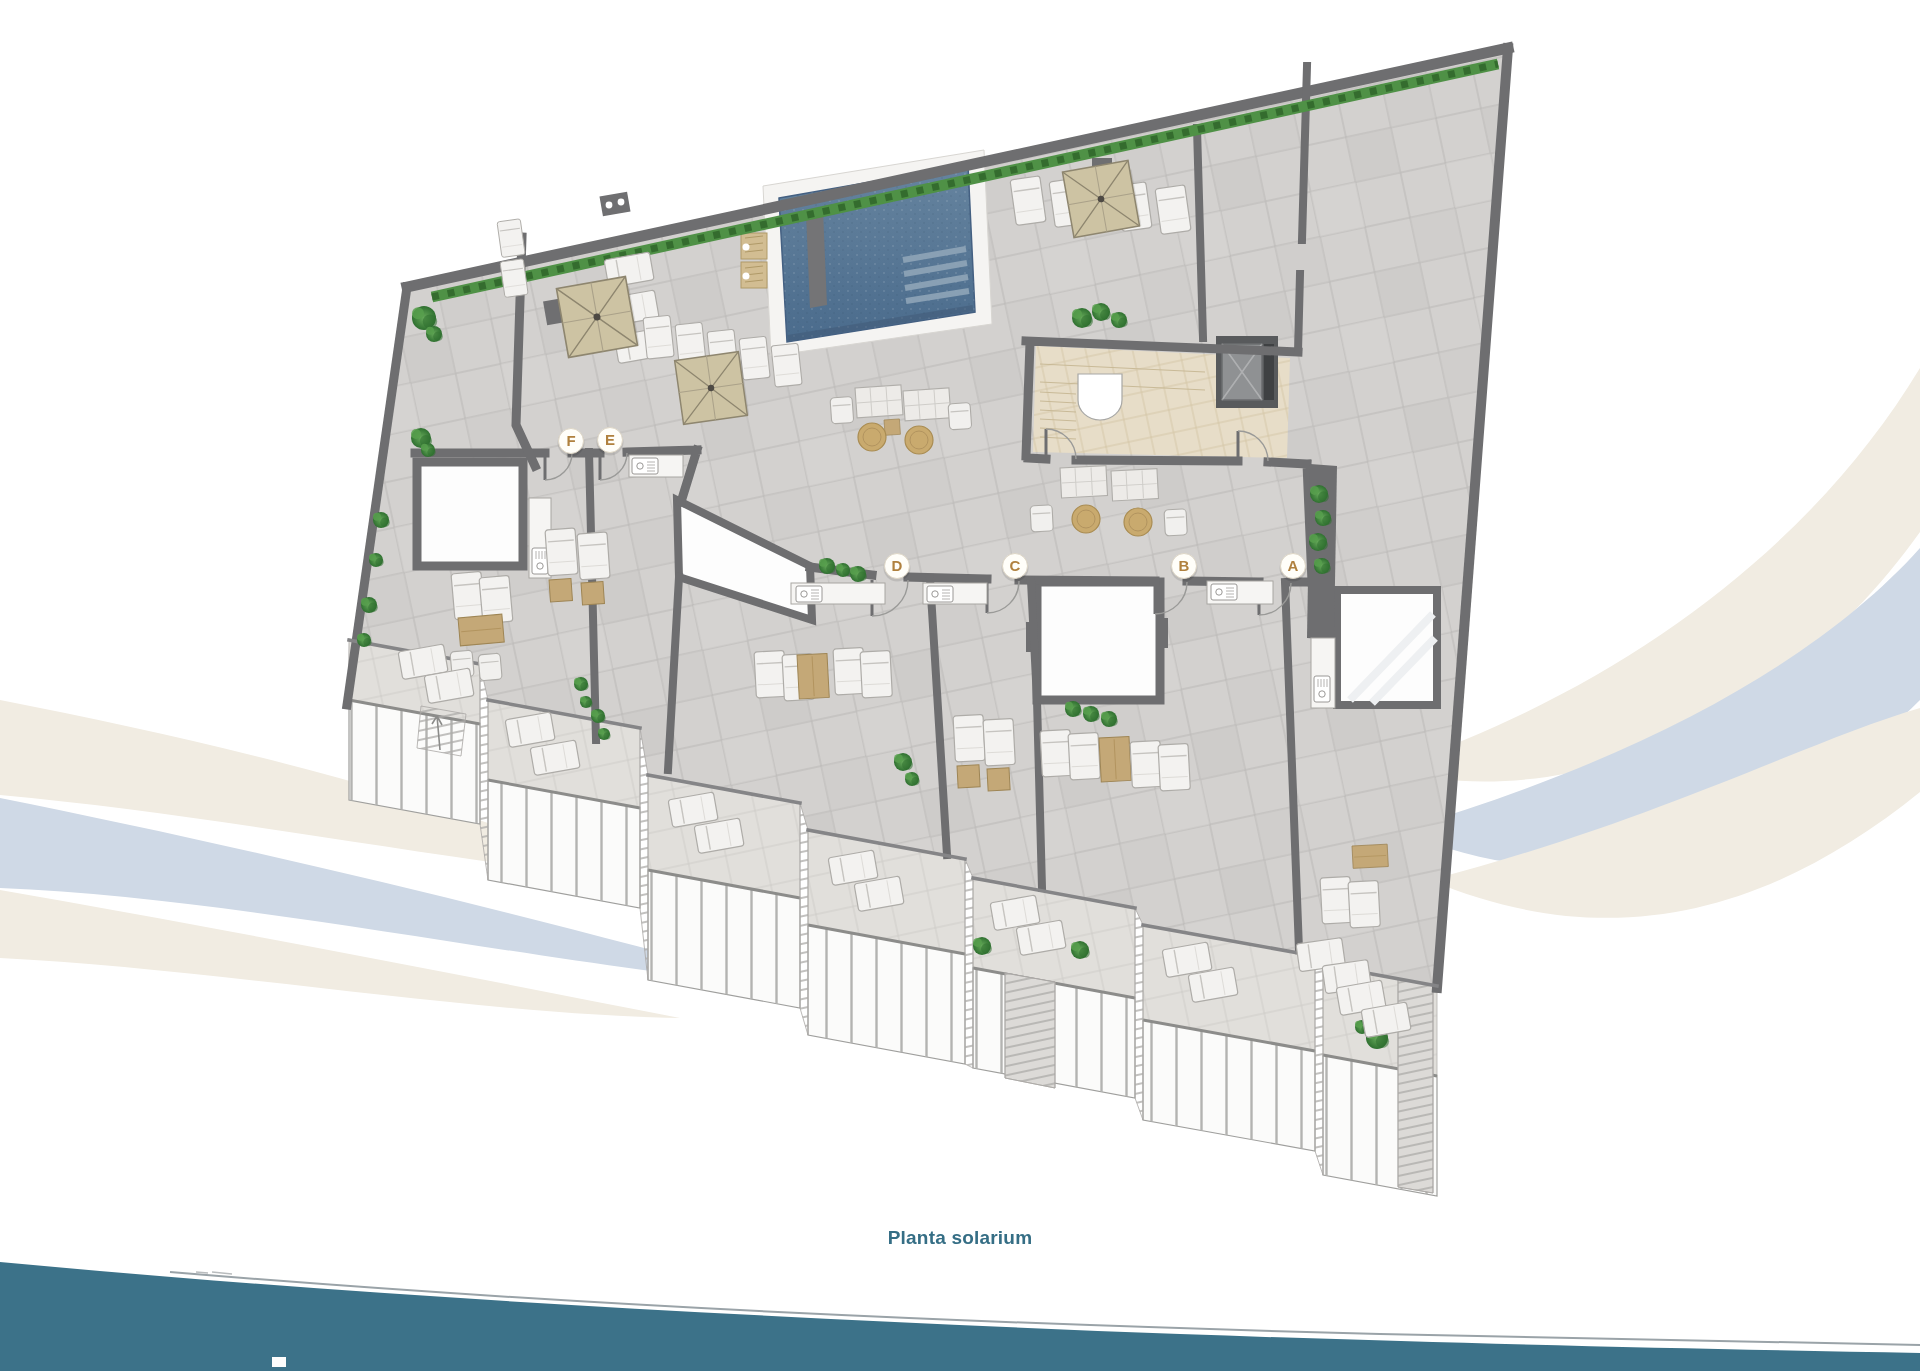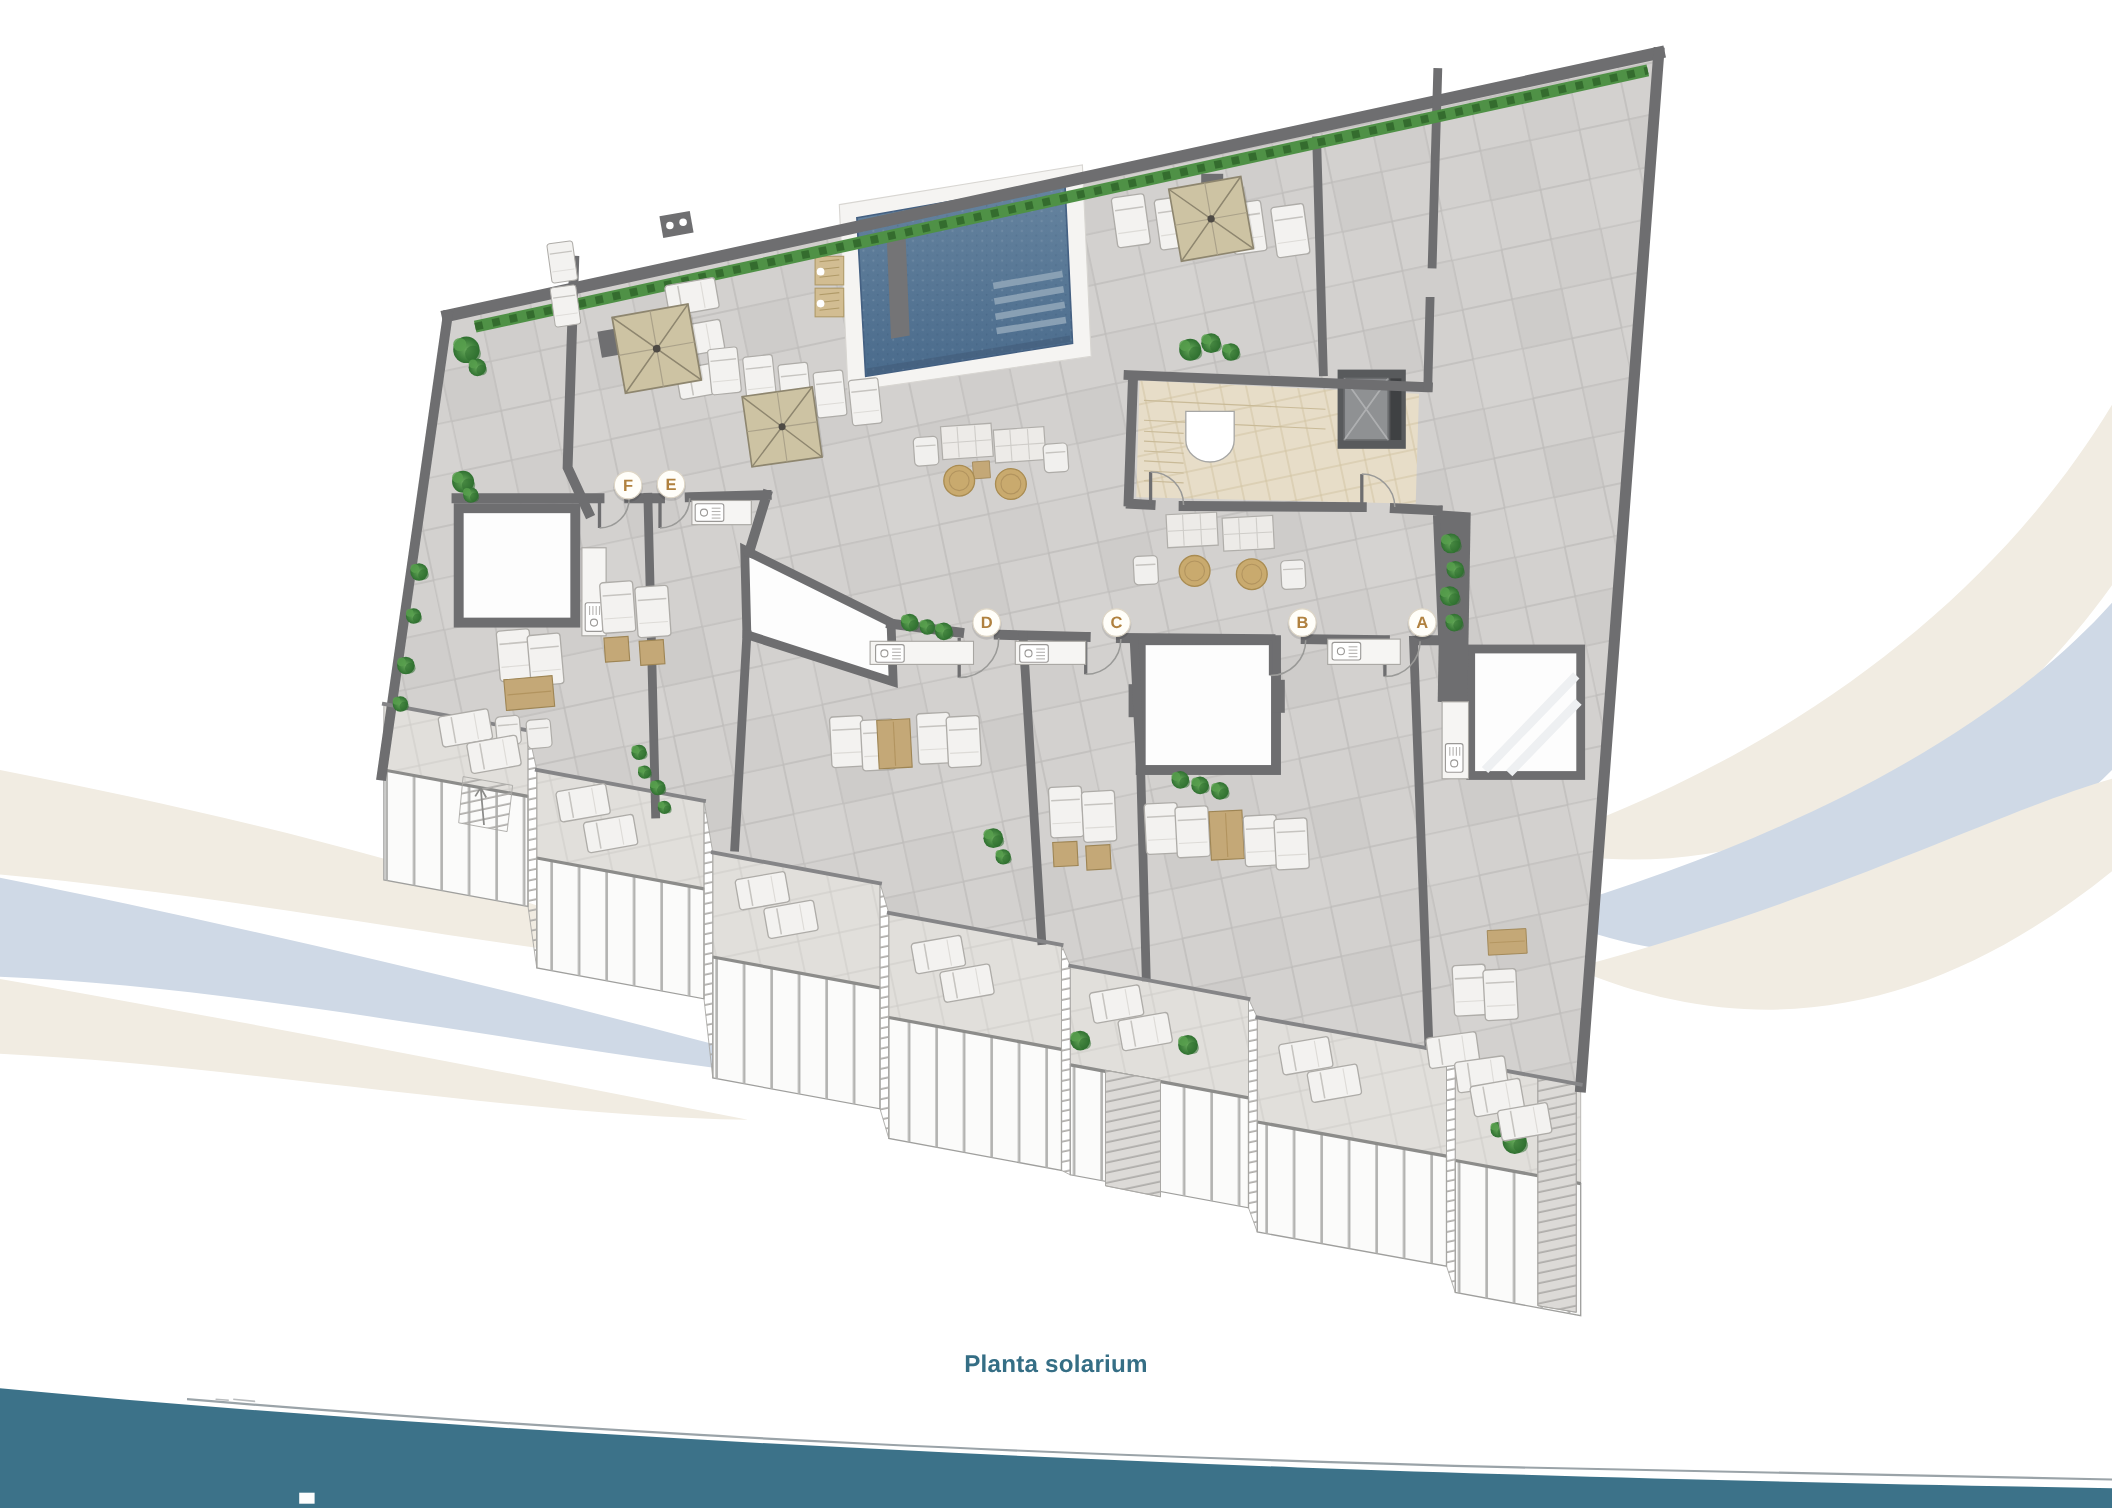--- a/index.html
+++ b/index.html
@@ -1,21 +1,21 @@
 <!DOCTYPE html>
 <html><head>
 <meta charset="utf-8">
 <style>
   html,body{margin:0;padding:0;background:#ffffff;}
   #stage{position:relative;width:1920px;height:1371px;overflow:hidden;background:#ffffff;
          font-family:"Liberation Sans", sans-serif;}
   #plan-svg{position:absolute;left:0;top:0;}
   svg text{font-family:"Liberation Sans", sans-serif;}
   .caption{position:absolute;left:50%;top:1227px;transform:translateX(-50%);
-           font-size:22px;font-weight:bold;color:#356e85;letter-spacing:.2px;white-space:nowrap;}
+           font-size:19px;font-weight:bold;color:#356e85;letter-spacing:.2px;white-space:nowrap;}
 </style>
 </head>
 <body>
 
 <div id="stage">
 
 <svg id="plan-svg" width="1920" height="1371" viewBox="0 0 1920 1371" xmlns="http://www.w3.org/2000/svg">
 
   <defs>
     <pattern id="tiles" width="46" height="46" patternUnits="userSpaceOnUse" patternTransform="rotate(-12)">

